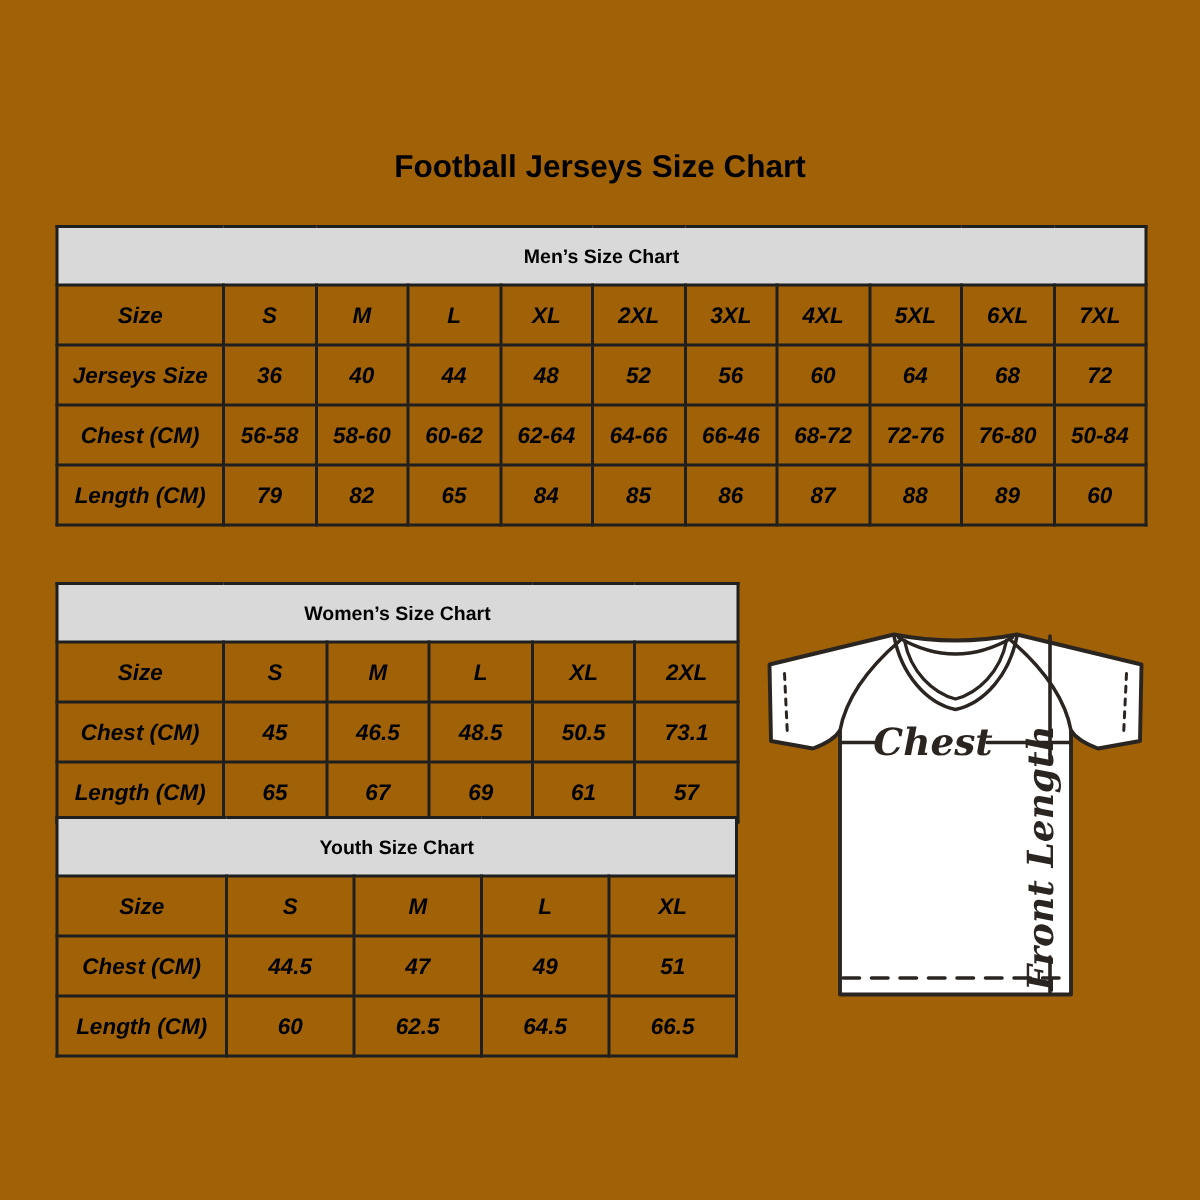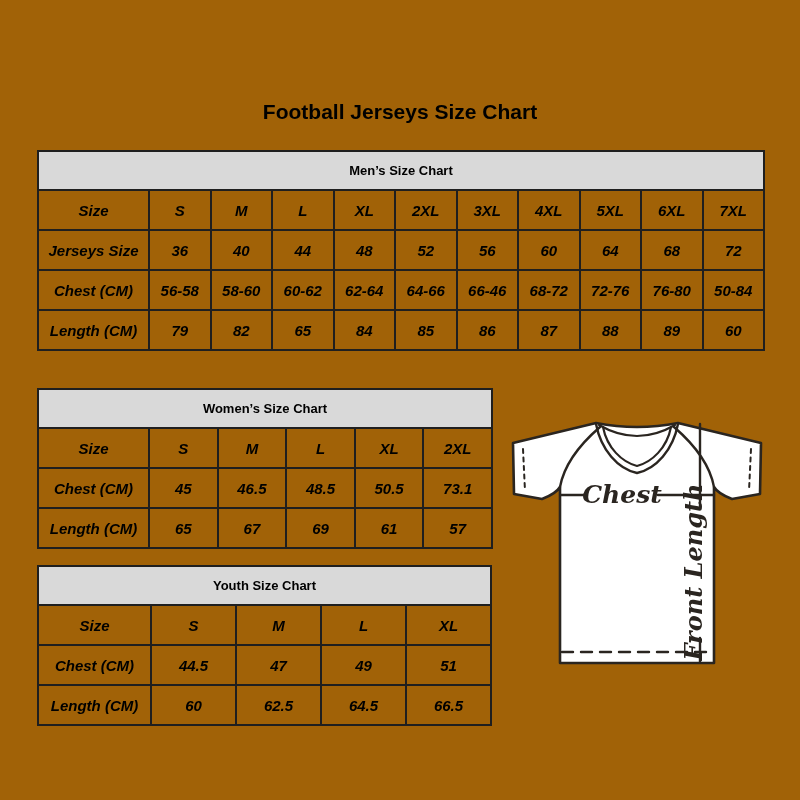--- a/index.html
+++ b/index.html
@@ -28,21 +28,21 @@
     padding:0;
   }
   table.size-table thead th{
     background:#d9d9d9;
     height:37px;
     font-size:13px;font-weight:bold;margin-top:46px;
   }
   table.size-table tbody tr{height:40px;font-style:italic;}
   #mens-table{left:37px;top:150px;width:728px;}
   #womens-table{left:37px;top:388px;width:456px;}
-  #youth-table{left:37px;top:565px;width:455px;}
+  #youth-table{left:37px;top:544px;width:455px;}
   #jersey-svg{position:absolute;left:495px;top:412px;width:290px;height:265px;}
   .measure-label{
     font-family:"DejaVu Serif",serif;
     font-style:italic;font-weight:bold;
     fill:#2a2520;
   }
 </style>
 </head>
 <body>
 

